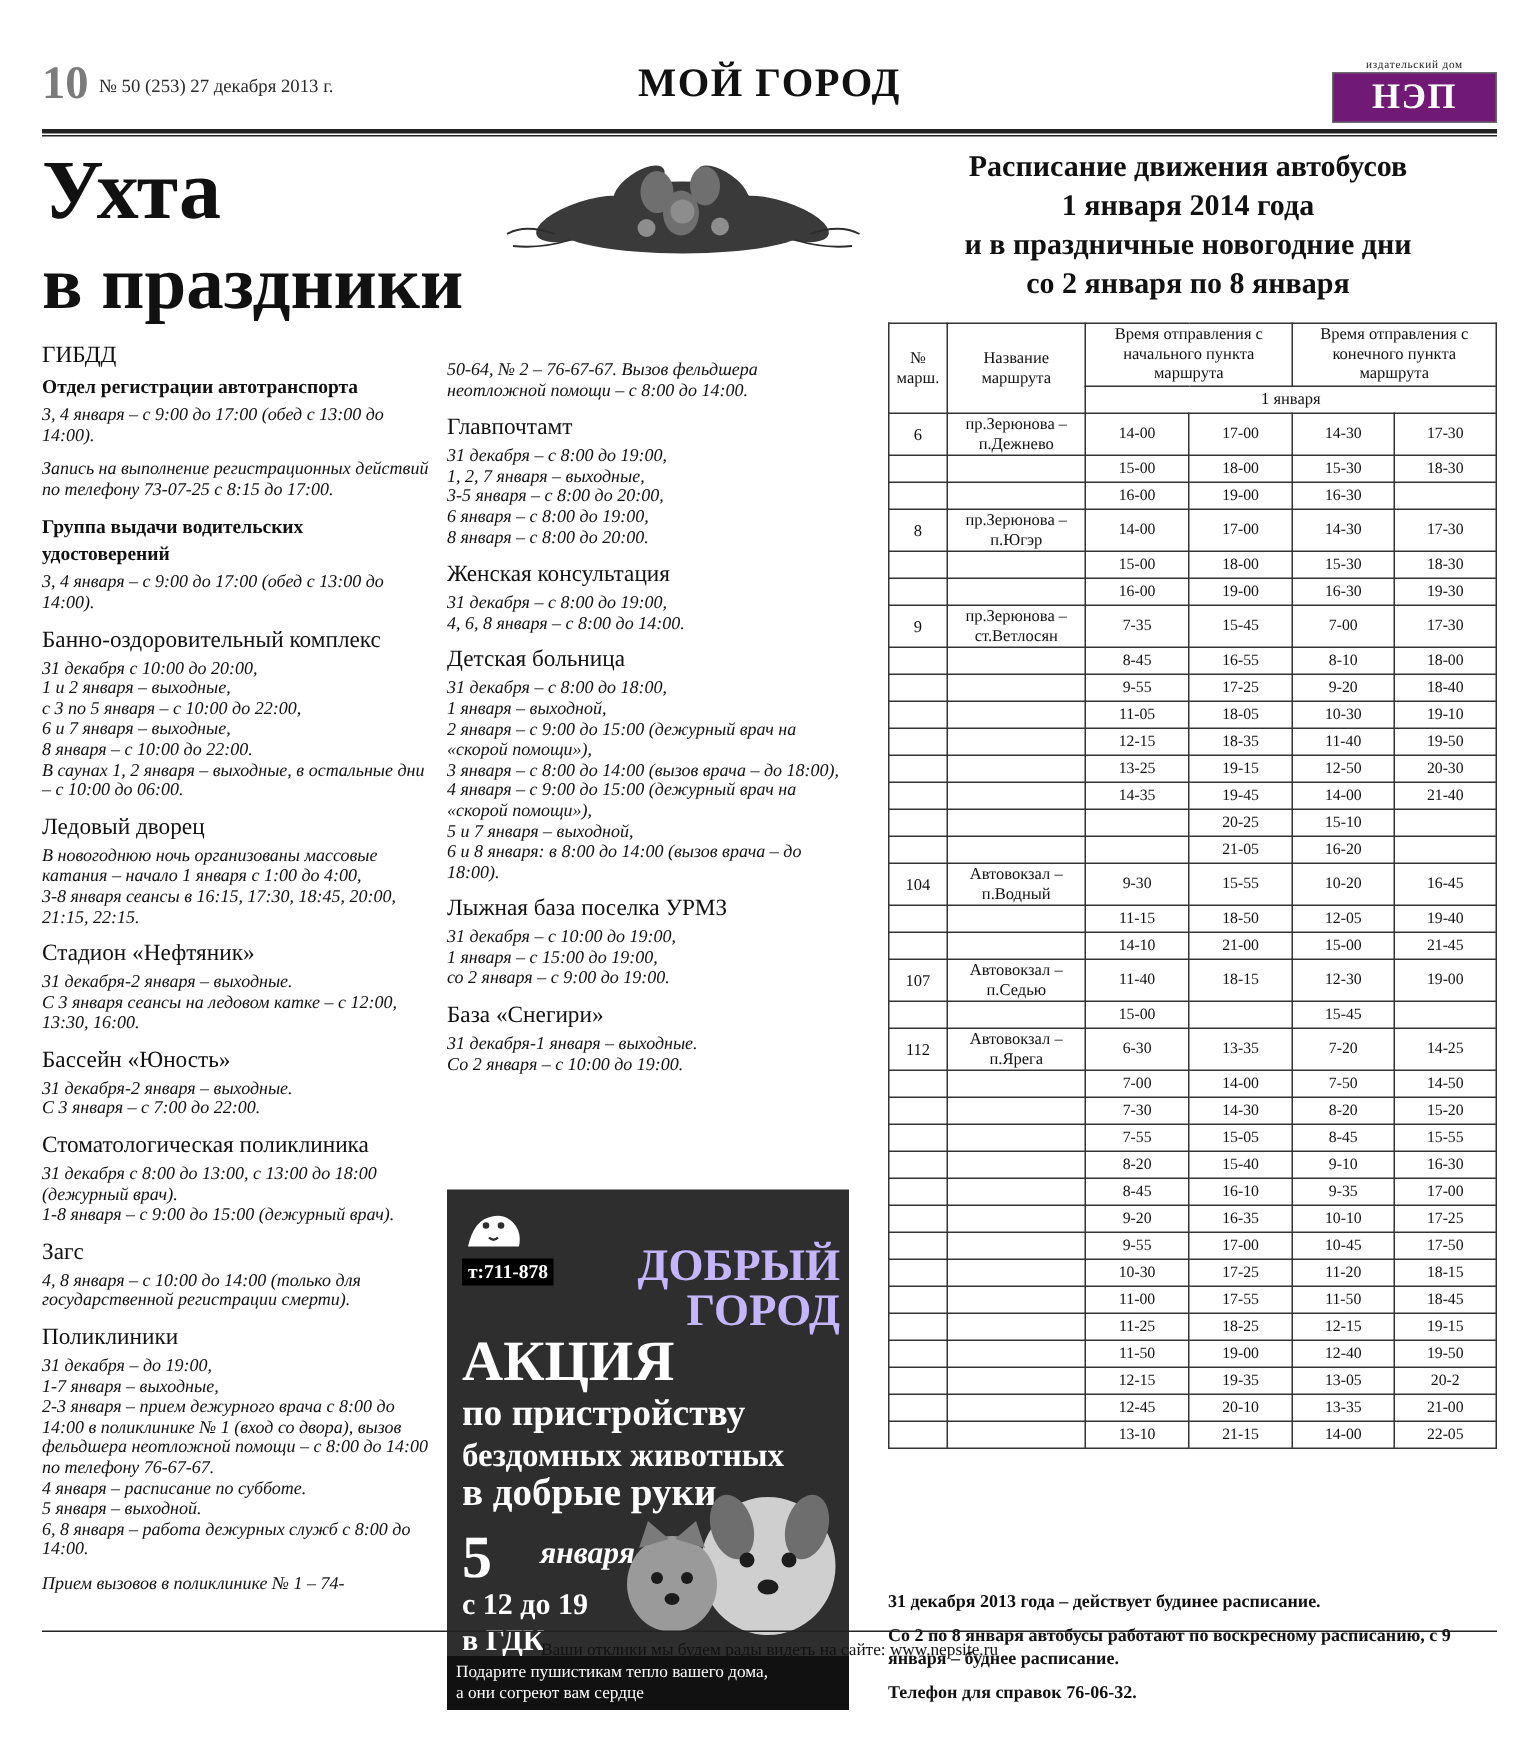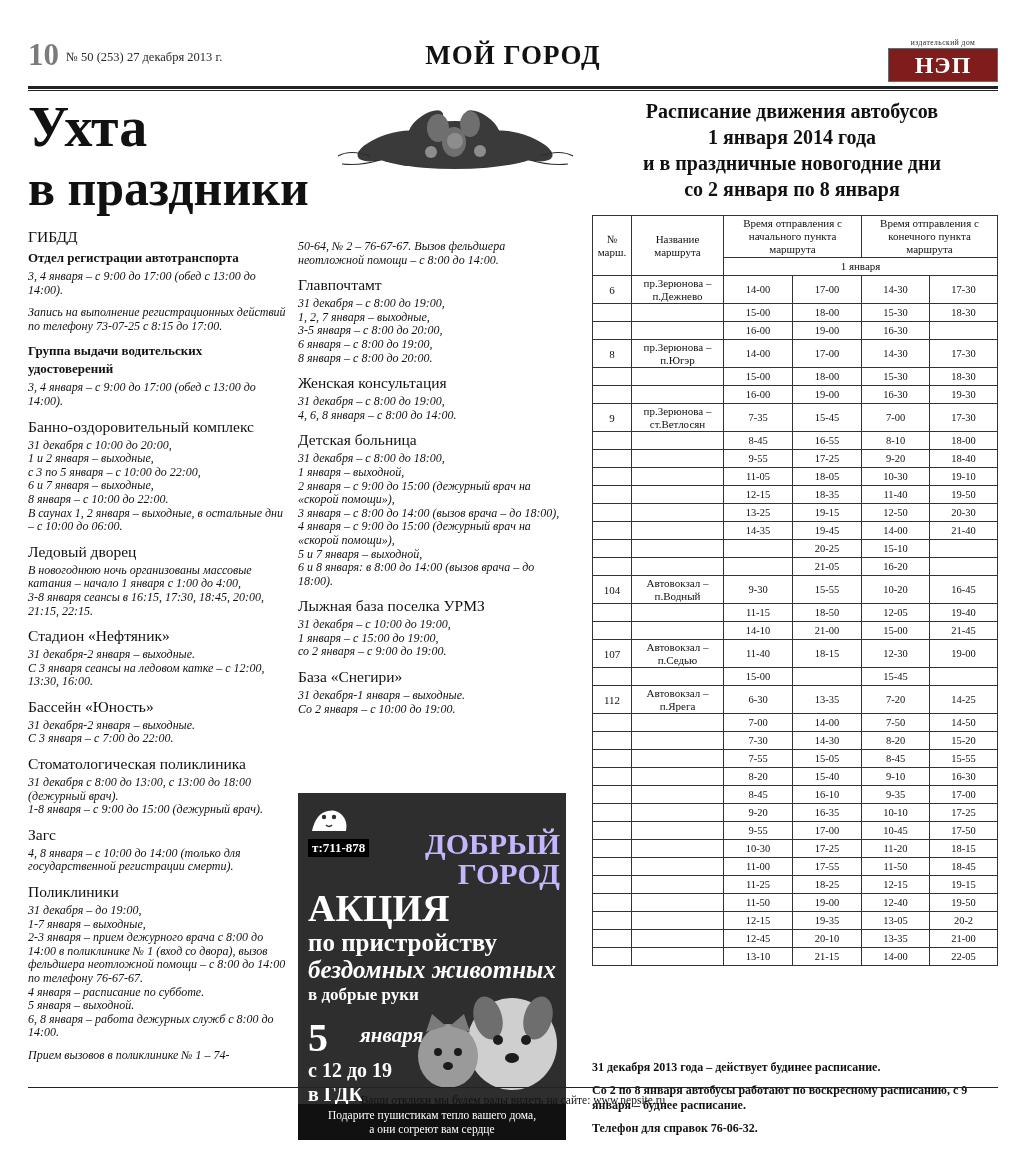--- a/index.html
+++ b/index.html
@@ -6,21 +6,21 @@
   body{width:1026px;height:1164px;font-family:"Liberation Serif",serif;color:#111;overflow:hidden;position:relative;}
   .page{position:relative;width:1026px;height:1116px;padding:0;box-sizing:border-box;}
 
   
   .masthead{position:absolute;left:28px;top:38px;width:970px;height:44px;}
   .pagenum{position:absolute;left:0;top:0;font-size:31px;font-weight:bold;color:#7b7b7b;line-height:34px;}
   .issue{position:absolute;left:38px;top:12px;font-size:12.5px;color:#2a2a2a;font-family:"Liberation Serif",serif;}
   .paper-title{position:absolute;left:0;right:0;top:2px;text-align:center;font-size:27px;font-weight:bold;letter-spacing:1px;}
   .logo{position:absolute;right:0;top:0;width:110px;height:46px;background:#fff;}
   .logo .lbl{font-size:7.5px;text-align:center;letter-spacing:.5px;color:#222;}
-  .logo .box{margin-top:1px;background:#7f1d1d;color:#fff;font-size:24px;font-weight:bold;text-align:center;letter-spacing:1px;line-height:32px;height:32px;border:1px solid #6a6a6a;}
+  .logo .box{margin-top:1px;background:#701a75;color:#fff;font-size:24px;font-weight:bold;text-align:center;letter-spacing:1px;line-height:32px;height:32px;border:1px solid #6a6a6a;}
   .rule{position:absolute;left:28px;top:86px;width:970px;height:3px;background:#222;}
   .rule2{position:absolute;left:28px;top:90px;width:970px;height:1px;background:#222;}
 
   
   .bigtitle{position:absolute;left:28px;top:96px;width:430px;}
   .bigtitle .l1{font-size:56px;font-weight:bold;line-height:62px;}
   .bigtitle .l2{font-size:50px;font-weight:bold;line-height:60px;}
 
   
   .wreath{position:absolute;left:330px;top:94px;width:250px;height:96px;}
@@ -45,28 +45,28 @@
   .tt td.rt{font-size:11px;}
   .tt td.name{font-size:11px;line-height:12.5px;}
 
   
   .ad{position:absolute;left:298px;top:793px;width:268px;height:347px;background:#2e2e2e;color:#fff;overflow:hidden;}
   .ad .t711{position:absolute;left:10px;top:46px;font-size:13px;font-weight:bold;color:#fff;background:#000;padding:1px 4px;}
   .ad .good{position:absolute;right:6px;top:6px;text-align:right;font-weight:bold;font-size:30px;line-height:30px;color:#c4b5fd;margin-top:30px;}
   .ad .good span{display:block;}
   .ad .akcia{position:absolute;left:10px;top:96px;font-size:38px;font-weight:bold;line-height:38px;}
   .ad .l2{position:absolute;left:10px;top:136px;font-size:25px;font-weight:bold;line-height:27px;}
-  .ad .l3{position:absolute;left:10px;top:166px;font-size:25px;font-weight:bold;line-height:22px;font-style:italic;}
-  .ad .l4{position:absolute;left:10px;top:190px;font-size:17px;font-weight:bold;line-height:24px;}
+  .ad .l3{position:absolute;left:10px;top:166px;font-size:22px;font-weight:bold;line-height:22px;}
+  .ad .l4{position:absolute;left:10px;top:190px;font-size:26px;font-weight:bold;line-height:24px;}
   .ad .five{position:absolute;left:10px;top:226px;font-size:40px;font-weight:bold;line-height:38px;}
   .ad .jan{position:absolute;left:62px;top:230px;font-size:21px;font-weight:bold;font-style:italic;}
   .ad .c12{position:absolute;left:10px;top:266px;font-size:20px;font-weight:bold;line-height:23px;}
   .ad .gdk{position:absolute;left:10px;top:290px;font-size:20px;font-weight:bold;}
   .ad .petfig{position:absolute;right:4px;bottom:46px;width:150px;height:120px;}
-  .ad .foot{position:absolute;left:0;right:0;bottom:0;background:#111;color:#fff;font-size:11.5px;text-align:center;padding:4px 16px;line-height:14px;}
+  .ad .foot{position:absolute;left:0;right:0;bottom:0;background:#111;color:#fff;font-size:11.5px;padding:4px 6px;line-height:14px;}
 
   
   .notes{position:absolute;left:592px;top:1060px;width:406px;font-size:12px;font-weight:bold;line-height:15px;}
   .notes p{margin:0 0 8px 0;}
 
   .footer{position:absolute;left:28px;right:28px;bottom:10px;text-align:center;font-size:11.5px;}
   .frule{position:absolute;left:28px;right:28px;bottom:28px;height:1px;background:#222;}
 </style>
 </head>
 <body>

